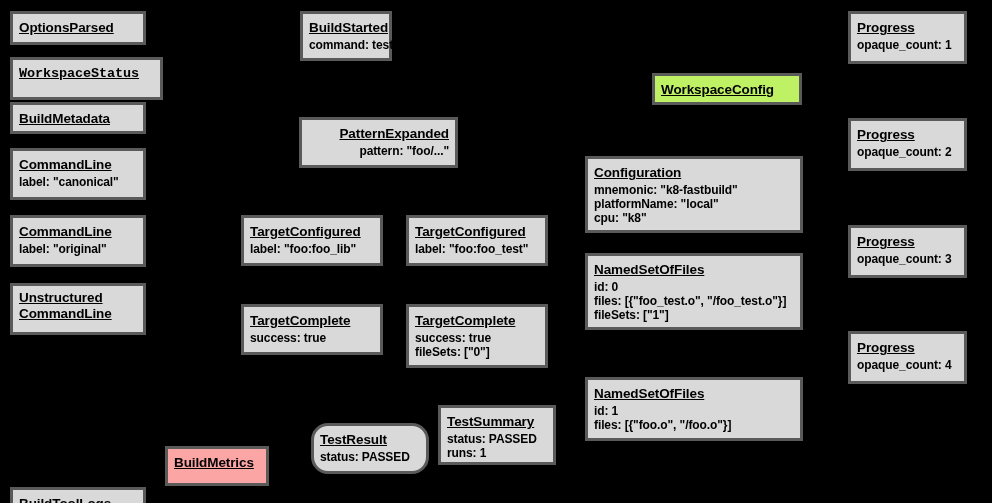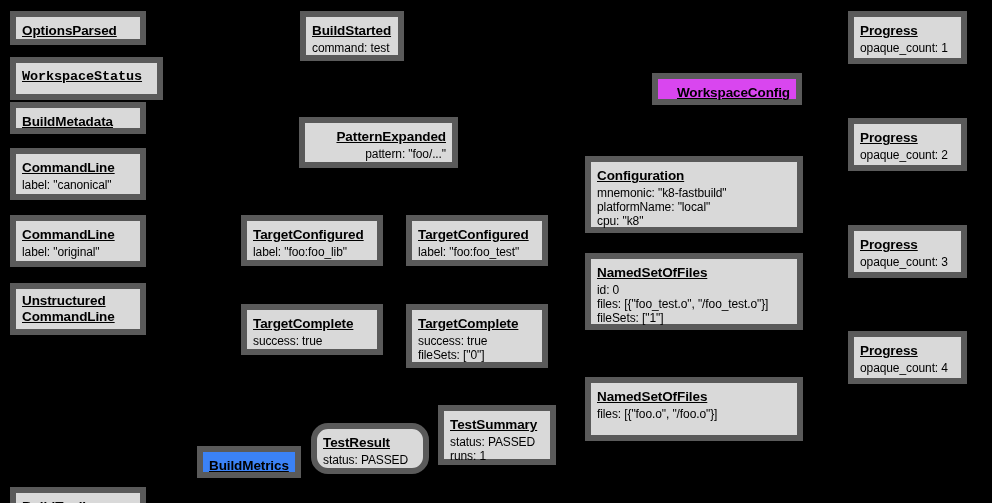--- a/index.html
+++ b/index.html
@@ -15,56 +15,56 @@
     position: relative;
     width: 992px;
     height: 503px;
     background: #000000;
     overflow: hidden;
   }
   .node {
     position: absolute;
     box-sizing: border-box;
     background: #d9d9d9;
-    border: 6px solid #ef4444;
+    border: 3px solid #ef4444;
     padding: 4px 6px 7px 6px;
     color: #000000;
     line-height: 1.18;
   }
   .node-title {
     display: inline-block;
     font-size: 13.5px;
     font-weight: bold;
     text-decoration: underline;
     letter-spacing: -0.1px;
     white-space: pre-line;
   }
   .node-fields {
     margin-top: 1px;
     font-size: 12px;
-    font-weight: normal;
+    font-weight: bold;
   }
   .node-field {
     white-space: pre;
     letter-spacing: -0.1px;
   }
 </style>
 </head>
 <body>
 
 <div id="canvas" style="width: 992px; height: 503px; background: rgb(0, 0, 0);">
     <div class="node title-only" style="left: 10px; top: 11px; width: 136px; height: 34px; background: rgb(217, 217, 217); border-color: rgb(90, 90, 90); color: rgb(0, 0, 0);"><div class="node-title">OptionsParsed</div></div>
-    <div class="node" style="left: 300px; top: 11px; width: 104px; height: 50px; background: rgb(217, 217, 217); border-color: rgb(90, 90, 90); color: rgb(0, 0, 0);"><div class="node-title">BuildStarted</div><div class="node-fields">
+    <div class="node" style="left: 300px; top: 11px; width: 92px; height: 50px; background: rgb(217, 217, 217); border-color: rgb(90, 90, 90); color: rgb(0, 0, 0);"><div class="node-title">BuildStarted</div><div class="node-fields">
         <div class="node-field">command: test</div>
       </div></div>
     <div class="node" style="left: 848px; top: 11px; width: 119px; height: 53px; background: rgb(217, 217, 217); border-color: rgb(90, 90, 90); color: rgb(0, 0, 0);"><div class="node-title">Progress</div><div class="node-fields">
         <div class="node-field">opaque_count: 1</div>
       </div></div>
     <div class="node title-only" style="left: 10px; top: 57px; width: 153px; height: 43px; background: rgb(217, 217, 217); border-color: rgb(90, 90, 90); color: rgb(0, 0, 0); font-family: Liberation Mono, monospace;"><div class="node-title">WorkspaceStatus</div></div>
-    <div class="node title-only" style="left: 652px; top: 73px; width: 150px; height: 32px; background: #d946ef; border-color: rgb(90, 90, 90); color: rgb(0, 0, 0); text-align: right;"><div class="node-title">WorkspaceConfig</div></div>
+    <div class="node title-only" style="left: 652px; top: 73px; width: 150px; height: 32px; background: #bef264; border-color: rgb(90, 90, 90); color: rgb(0, 0, 0);"><div class="node-title">WorkspaceConfig</div></div>
     <div class="node title-only" style="left: 10px; top: 102px; width: 136px; height: 32px; background: rgb(217, 217, 217); border-color: rgb(90, 90, 90); color: rgb(0, 0, 0);"><div class="node-title">BuildMetadata</div></div>
     <div class="node" style="left: 299px; top: 117px; width: 159px; height: 51px; background: rgb(217, 217, 217); border-color: rgb(90, 90, 90); color: rgb(0, 0, 0); text-align: right;"><div class="node-title">PatternExpanded</div><div class="node-fields">
         <div class="node-field">pattern: "foo/..."</div>
       </div></div>
     <div class="node" style="left: 848px; top: 118px; width: 119px; height: 53px; background: rgb(217, 217, 217); border-color: rgb(90, 90, 90); color: rgb(0, 0, 0);"><div class="node-title">Progress</div><div class="node-fields">
         <div class="node-field">opaque_count: 2</div>
       </div></div>
     <div class="node" style="left: 10px; top: 148px; width: 136px; height: 52px; background: rgb(217, 217, 217); border-color: rgb(90, 90, 90); color: rgb(0, 0, 0);"><div class="node-title">CommandLine</div><div class="node-fields">
         <div class="node-field">label: "canonical"</div>
       </div></div>
@@ -96,24 +96,25 @@
         <div class="node-field">success: true</div>
       </div></div>
     <div class="node" style="left: 406px; top: 304px; width: 142px; height: 64px; background: rgb(217, 217, 217); border-color: rgb(90, 90, 90); color: rgb(0, 0, 0);"><div class="node-title">TargetComplete</div><div class="node-fields">
         <div class="node-field">success: true</div>
         <div class="node-field">fileSets: ["0"]</div>
       </div></div>
     <div class="node" style="left: 848px; top: 331px; width: 119px; height: 53px; background: rgb(217, 217, 217); border-color: rgb(90, 90, 90); color: rgb(0, 0, 0);"><div class="node-title">Progress</div><div class="node-fields">
         <div class="node-field">opaque_count: 4</div>
       </div></div>
     <div class="node" style="left: 585px; top: 377px; width: 218px; height: 64px; background: rgb(217, 217, 217); border-color: rgb(90, 90, 90); color: rgb(0, 0, 0);"><div class="node-title">NamedSetOfFiles</div><div class="node-fields">
+        <div class="node-field">id: 1</div>
         <div class="node-field">files: [{"foo.o", "/foo.o"}]</div>
       </div></div>
     <div class="node" style="left: 438px; top: 405px; width: 118px; height: 60px; background: rgb(217, 217, 217); border-color: rgb(90, 90, 90); color: rgb(0, 0, 0);"><div class="node-title">TestSummary</div><div class="node-fields">
         <div class="node-field">status: PASSED</div>
         <div class="node-field">runs: 1</div>
       </div></div>
     <div class="node" style="left: 311px; top: 423px; width: 118px; height: 51px; background: rgb(217, 217, 217); border-color: rgb(90, 90, 90); color: rgb(0, 0, 0); border-radius: 17px;"><div class="node-title">TestResult</div><div class="node-fields">
         <div class="node-field">status: PASSED</div>
       </div></div>
     <div class="node title-only" style="left: 10px; top: 446px; width: 136px; height: 32px; background: rgb(217, 217, 217); border-color: rgb(90, 90, 90); color: rgb(0, 0, 0); margin-top: 41px;"><div class="node-title">BuildToolLogs</div></div>
-    <div class="node title-only" style="left: 165px; top: 446px; width: 104px; height: 32px; background: #3b82f6; border-color: rgb(90, 90, 90); color: rgb(0, 0, 0); margin-left: 32px;"><div class="node-title">BuildMetrics</div></div>
+    <div class="node title-only" style="left: 165px; top: 446px; width: 104px; height: 40px; background: #fca5a5; border-color: rgb(90, 90, 90); color: rgb(0, 0, 0);"><div class="node-title">BuildMetrics</div></div>
   </div>
 
 </body></html>

